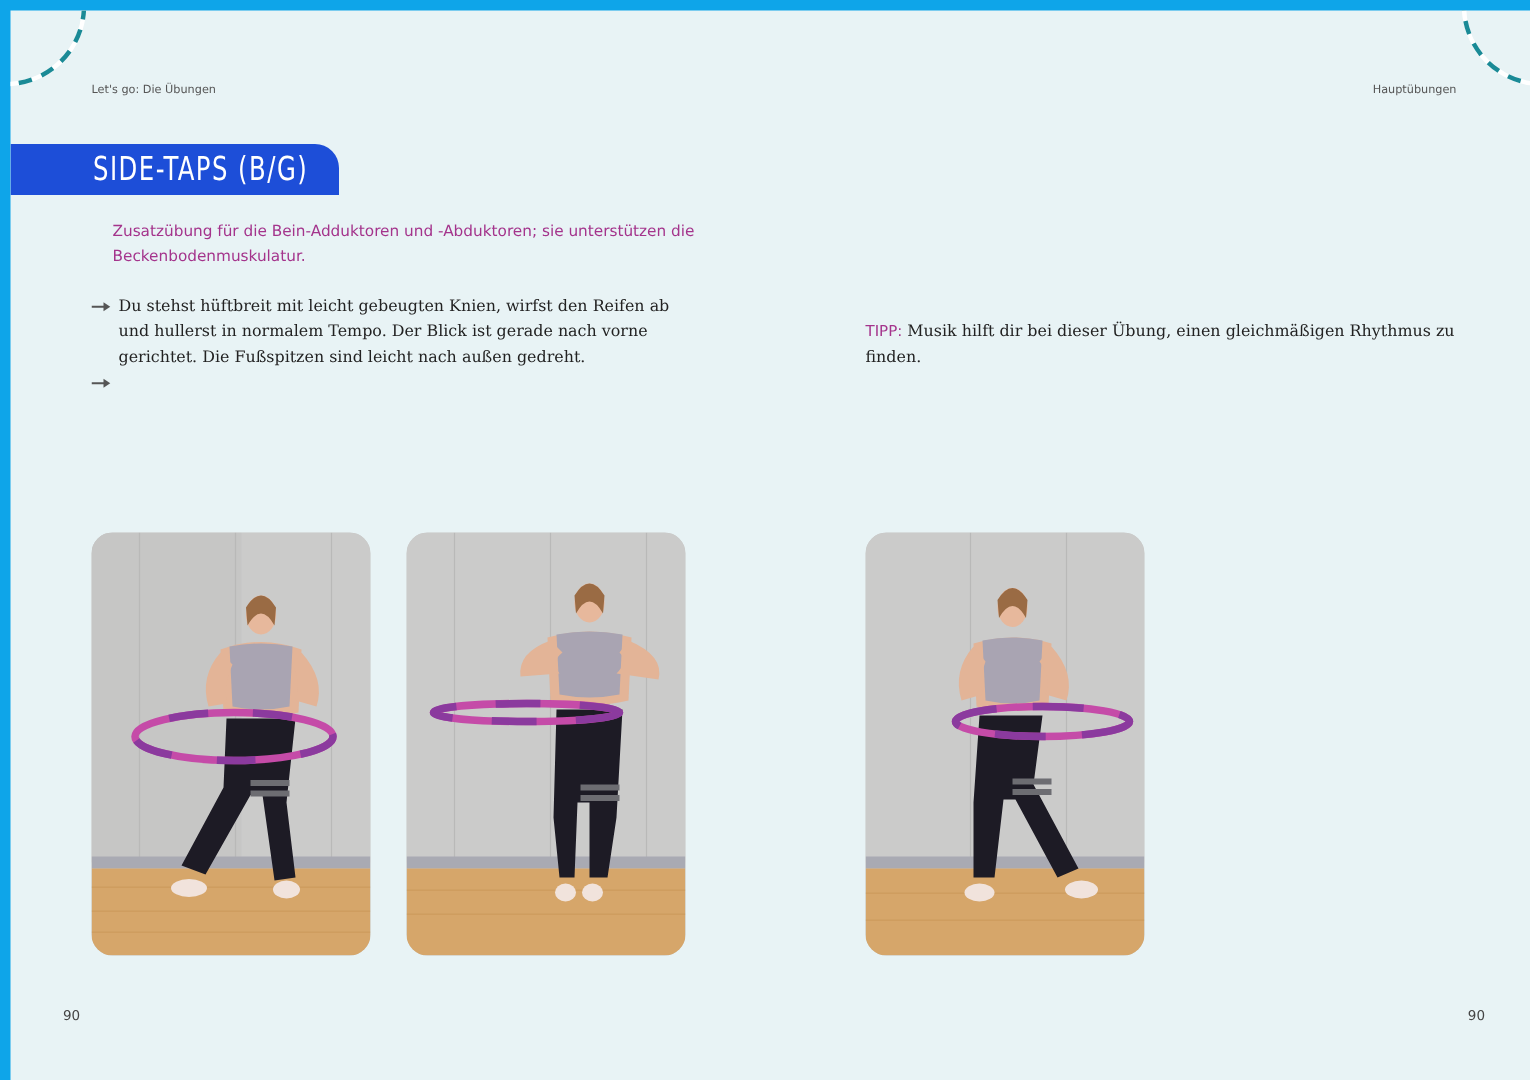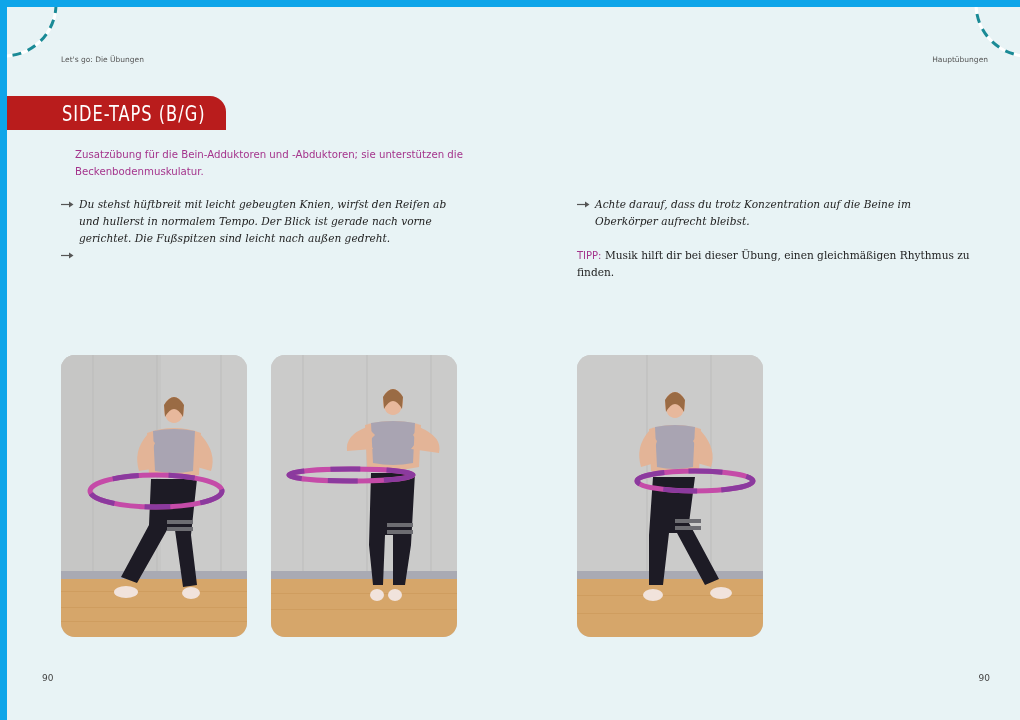--- a/index.html
+++ b/index.html
@@ -4,28 +4,28 @@
 <style>
   html, body { margin:0; padding:0; }
   body { width:1020px; height:720px; overflow:hidden; background:#e8f3f5; position:relative; font-family:"DejaVu Serif", serif; }
   .spread { position:absolute; left:0; top:0; width:1018px; height:718px; border:7px solid #0ea5e9; background:#e8f3f5; overflow:hidden; }
   .corner { position:absolute; width:110px; height:110px; }
   .corner svg { width:100%; height:100%; display:block; }
   .corner.tl { left:-58px; top:-58px; }
   .corner.tr { right:-58px; top:-58px; }
   .running-head { position:absolute; top:48px; font-family:"DejaVu Sans", sans-serif; font-size:7.5px; color:#555; }
   .running-head.left { left:54px; }
-  .running-head.right { right:37px; }
-  .title-bar { position:absolute; left:0; top:89px; width:219px; height:34px; background:#b91c1c; border-top-right-radius:16px; display:flex; align-items:center; }
+  .running-head.right { right:54px; }
+  .title-bar { position:absolute; left:0; top:89px; width:219px; height:34px; background:#1d4ed8; border-top-right-radius:16px; display:flex; align-items:center; }
   .title-text { margin-left:55px; color:#fff; font-family:"DejaVu Sans Condensed","DejaVu Sans", sans-serif; font-size:22px; letter-spacing:1.2px; font-weight:normal; transform:scaleX(0.82); transform-origin:left center; white-space:nowrap; }
   .intro { position:absolute; left:68px; top:139px; width:400px; font-family:"DejaVu Sans", sans-serif; font-size:10.2px; line-height:17px; color:#a4348c; }
   .col { position:absolute; font-size:10.6px; line-height:17px; color:#222; }
   .col.left { left:54px; top:189px; width:400px; }
   .col.right { left:570px; top:189px; width:400px; }
-  .bullet { position:relative; padding-left:18px; margin:0;font-style:italic; }
+  .bullet { position:relative; padding-left:18px; margin:0; }
   .arrow { position:absolute; left:0; top:0; width:14px; height:17px; display:flex; align-items:center; }
   .arrow svg { width:13px; height:7px; }
   .tip { margin-top:17px; }
   .tip-label { font-family:"DejaVu Sans", sans-serif; color:#a4348c; font-size:10px; }
   .photo { position:absolute; top:348px; width:186px; height:282px; border-radius:14px; overflow:hidden; background:#c9c9c8; }
   .photo.p1 { left:54px; } .photo.p2 { left:264px; } .photo.p3 { left:570px; }
   .photo svg { width:100%; height:100%; display:block; }
   .page-num { position:absolute; top:666px; font-family:"DejaVu Sans", sans-serif; font-size:9px; color:#444; }
   .page-num.left { left:35px; } .page-num.right { right:35px; }
 </style>
@@ -70,29 +70,20 @@
       <span class="arrow">
           <svg viewBox="0 0 13 7">
             <path d="M0 3.5 H9" stroke="#555" stroke-width="1.2"></path>
             <path d="M8 0.5 L12.5 3.5 L8 6.5 Z" fill="#555"></path>
           </svg>
         </span>
     </p>
   </div>
 
   <div class="col right">
-    <p class="bullet">
-      <span class="arrow">
-          <svg viewBox="0 0 13 7">
-            <path d="M0 3.5 H9" stroke="#555" stroke-width="1.2"></path>
-            <path d="M8 0.5 L12.5 3.5 L8 6.5 Z" fill="#555"></path>
-          </svg>
-        </span>
-      <span>Achte darauf, dass du trotz Konzentration auf die Beine im Oberkörper aufrecht bleibst.</span>
-    </p>
     <p class="tip">
       <span class="tip-label">TIPP:</span>
       <span>Musik hilft dir bei dieser Übung, einen gleichmäßigen Rhythmus zu finden.</span>
     </p>
   </div>
 
   <div class="photo p1" title="Woman with hula hoop tapping right foot to the side">
     <svg viewBox="0 0 186 282" preserveAspectRatio="none">
       <rect x="0" y="0" width="186" height="220" fill="#cbcbca"></rect>
       <rect x="0" y="0" width="100" height="220" fill="#c6c6c5"></rect>

